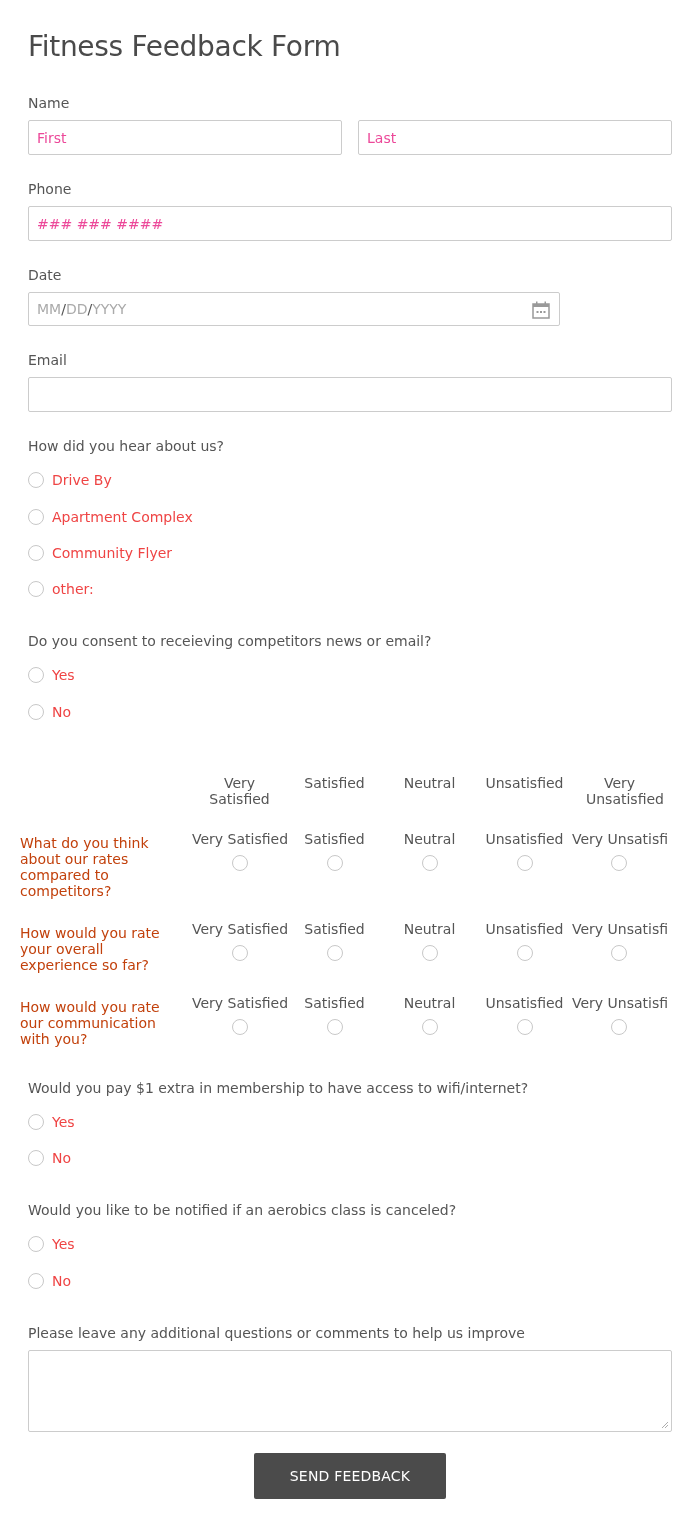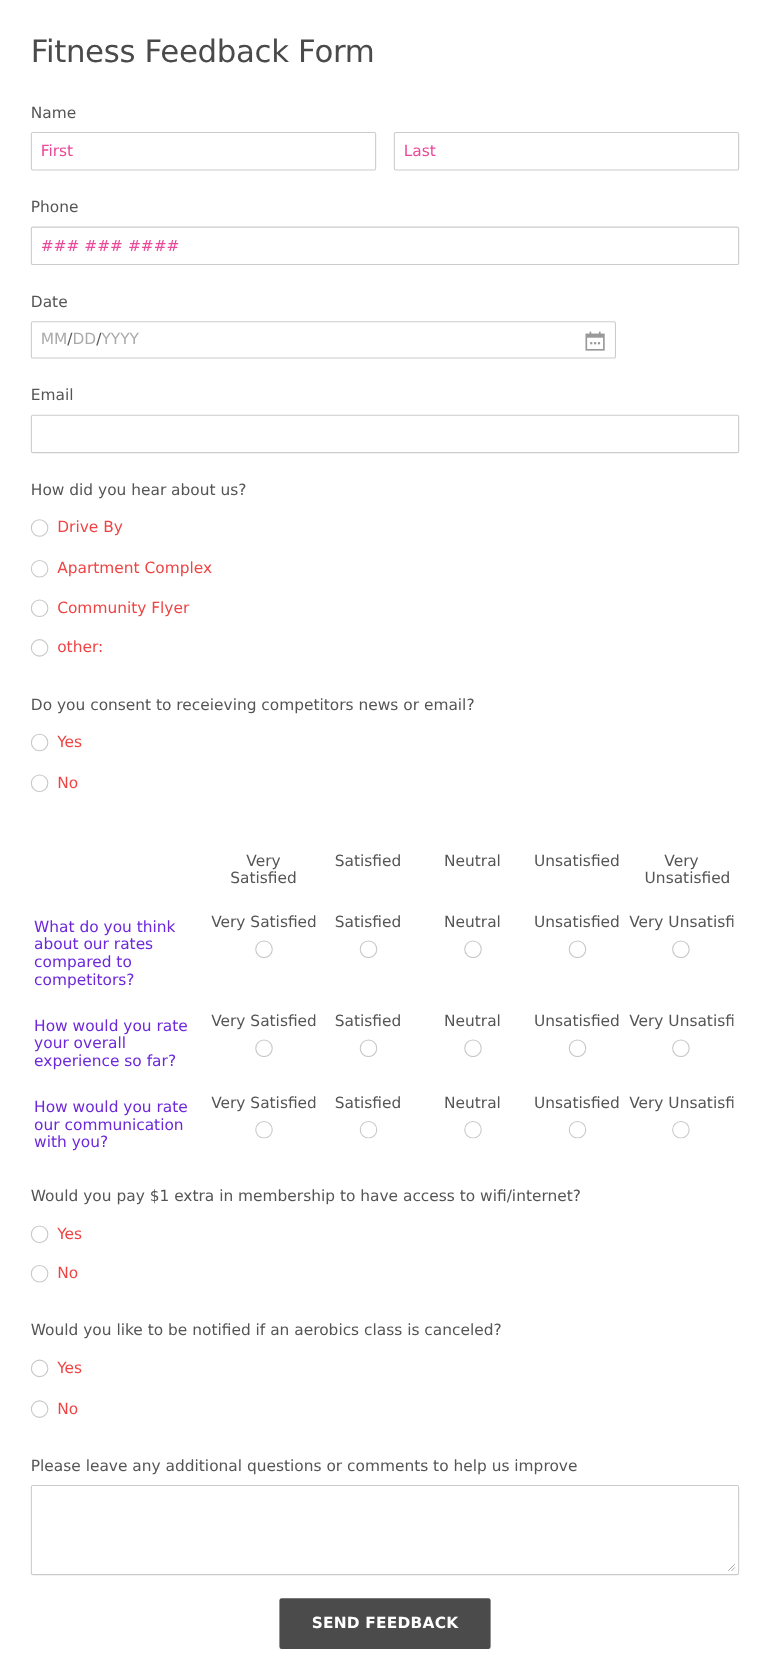--- a/index.html
+++ b/index.html
@@ -35,42 +35,41 @@
   }
   .radio {
     width: 16px; height: 16px; border: 1px solid #c8c8c8; border-radius: 50%;
     background: #fff; display: inline-block; margin-right: 8px;
   }
   .matrix-head {
     position: absolute; text-align: center; font-size: 14px; color: #555;
     line-height: 16px; width: 95px;
   }
   .matrix-q {
-    position: absolute; left: 31px; width: 150px; font-size: 14px;
-    line-height: 16px; color: #6d28d9;
+    position: absolute; left: 20px; width: 150px; font-size: 14px;
+    line-height: 16px; color: #c2410c;
   }
   .matrix-cell {
     position: absolute; width: 95px; text-align: center; font-size: 14px;
     color: #555; white-space: nowrap; overflow: hidden;
   }
   .matrix-cell .radio { margin: 8px auto 0; display: block; }
   .textarea {
     position: absolute; left: 28px; top: 1350px; width: 644px; height: 82px;
     border: 1px solid #cccccc; border-radius: 2px; background: #fff;
   }
   .resize-icon {
     position: absolute; right: 2px; bottom: 2px; width: 8px; height: 8px;
   }
   .submit {
     position: absolute; left: 254px; top: 1453px; width: 192px; height: 46px;
     background: #4b4b4b; color: #ffffff; border: none; border-radius: 2px;
     font-size: 14px; letter-spacing: 0.2px;
     display: flex; align-items: center; justify-content: center;
     font-family: "DejaVu Sans", sans-serif;
-    font-weight: bold;
   }
 </style>
 </head>
 <body>
 
 <div class="form">
 
   <div class="title">Fitness Feedback Form</div>
 
   <div class="label" style="top:95px">Name</div>

